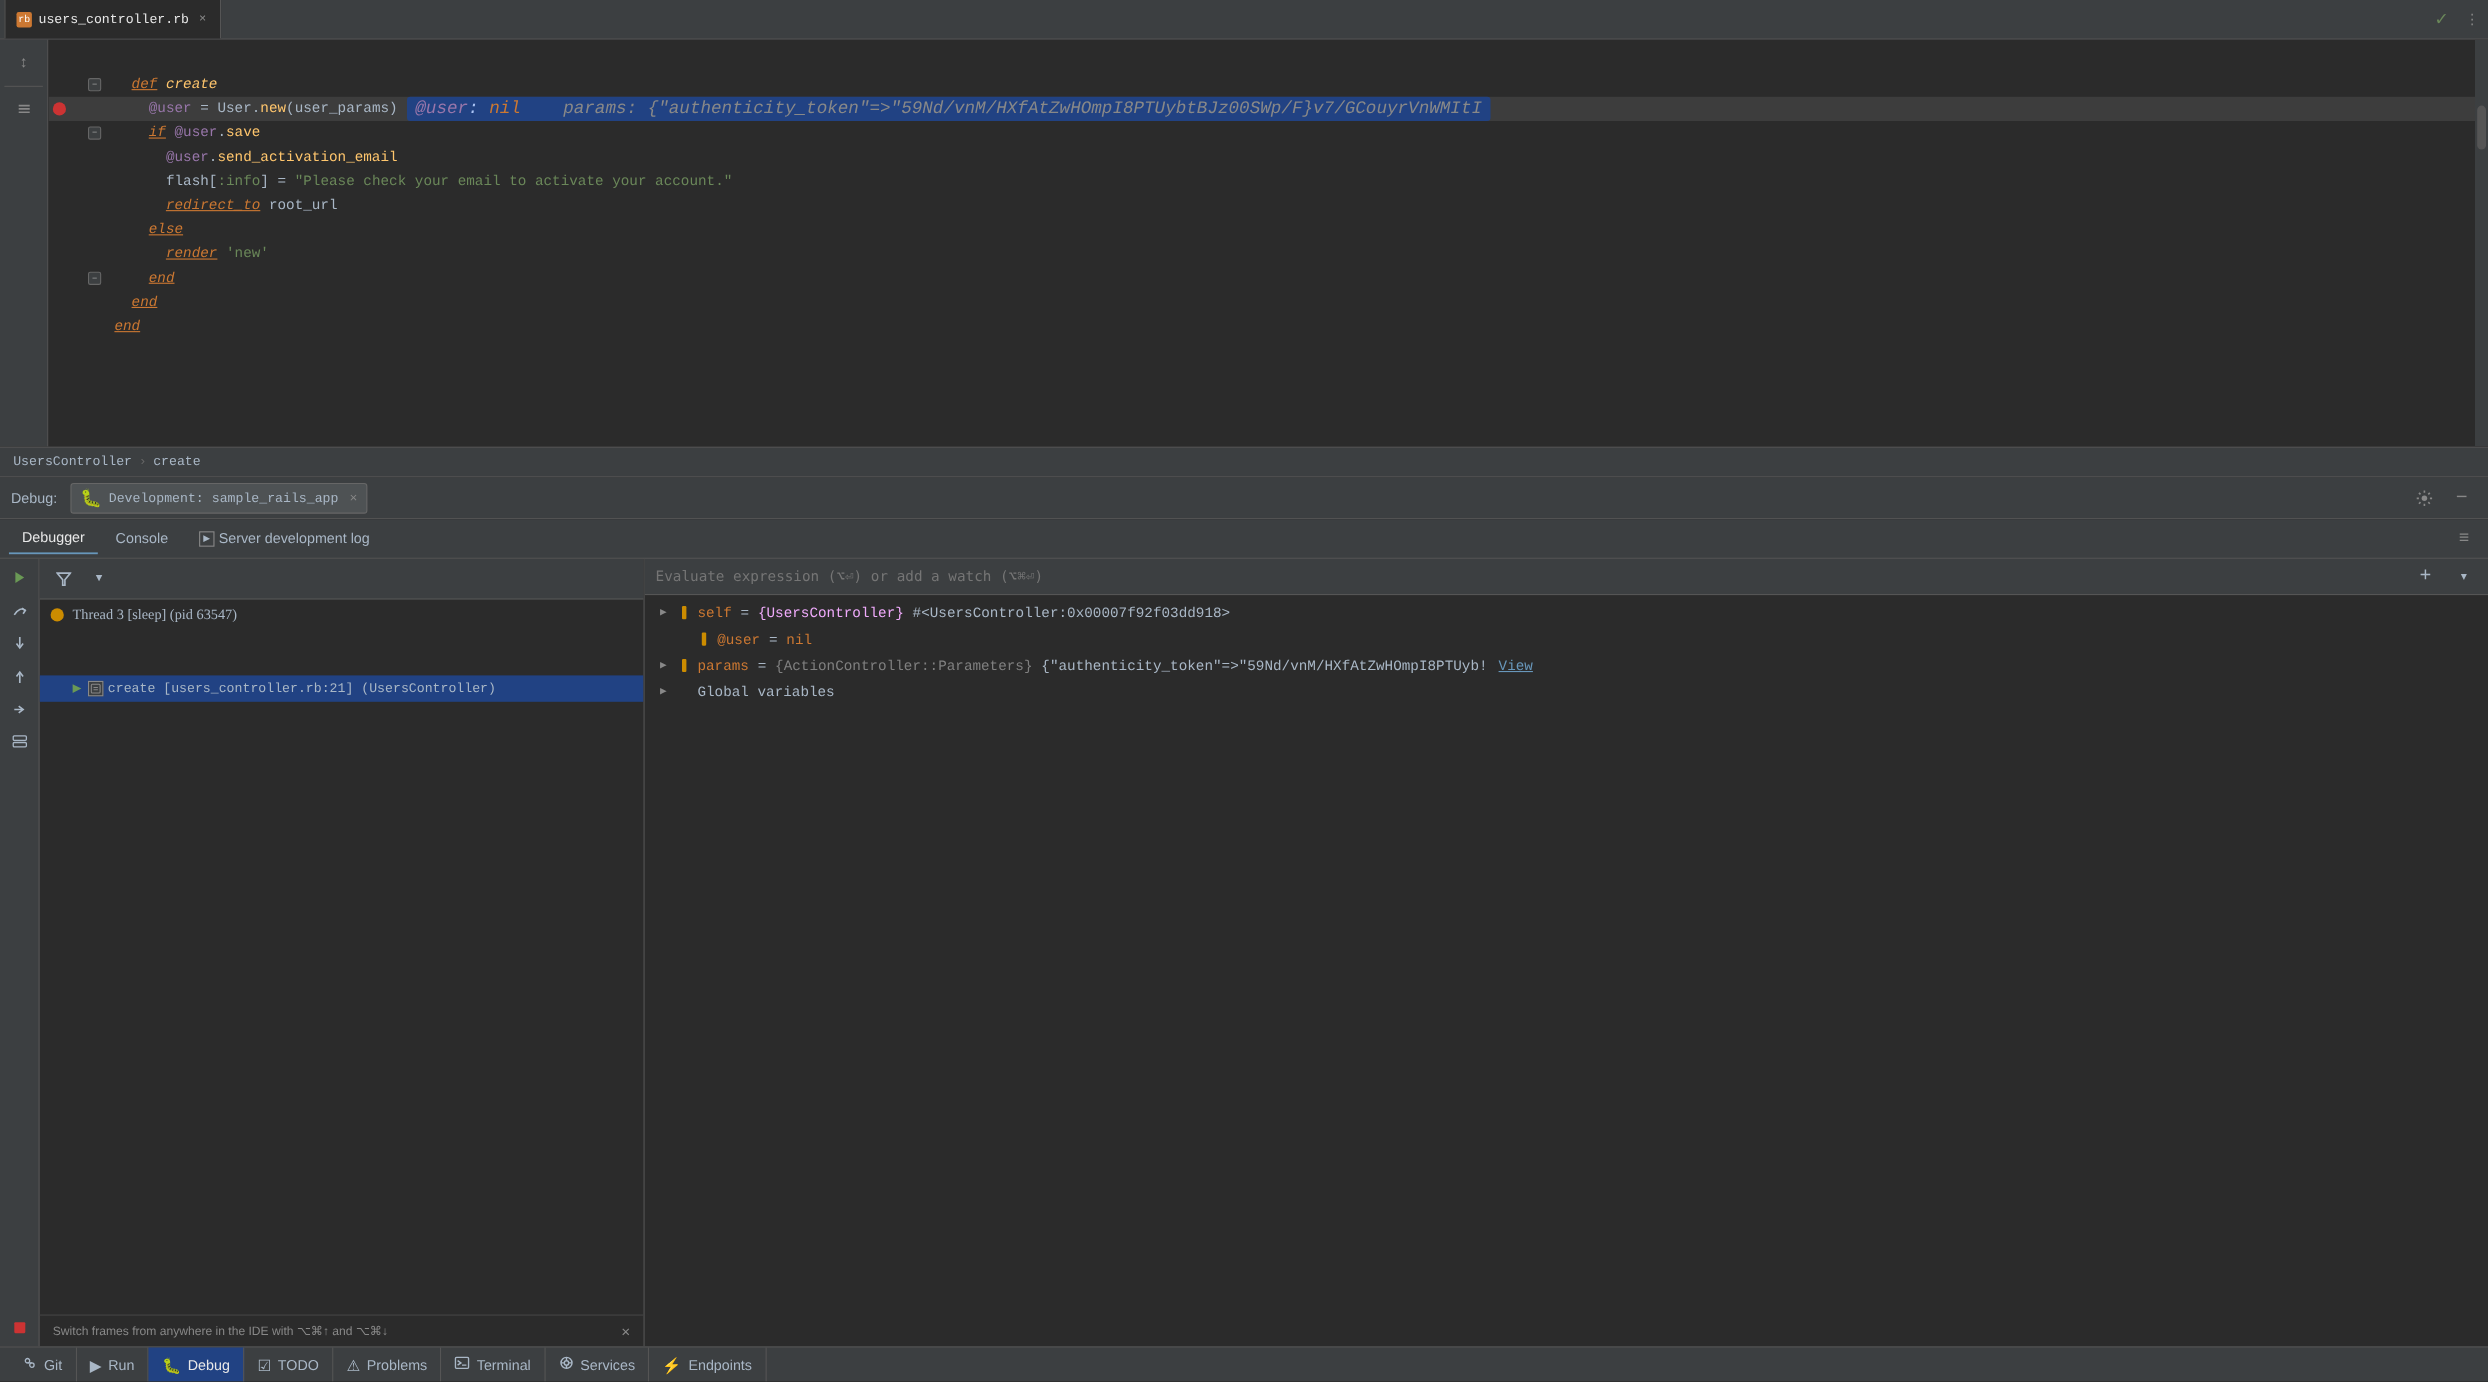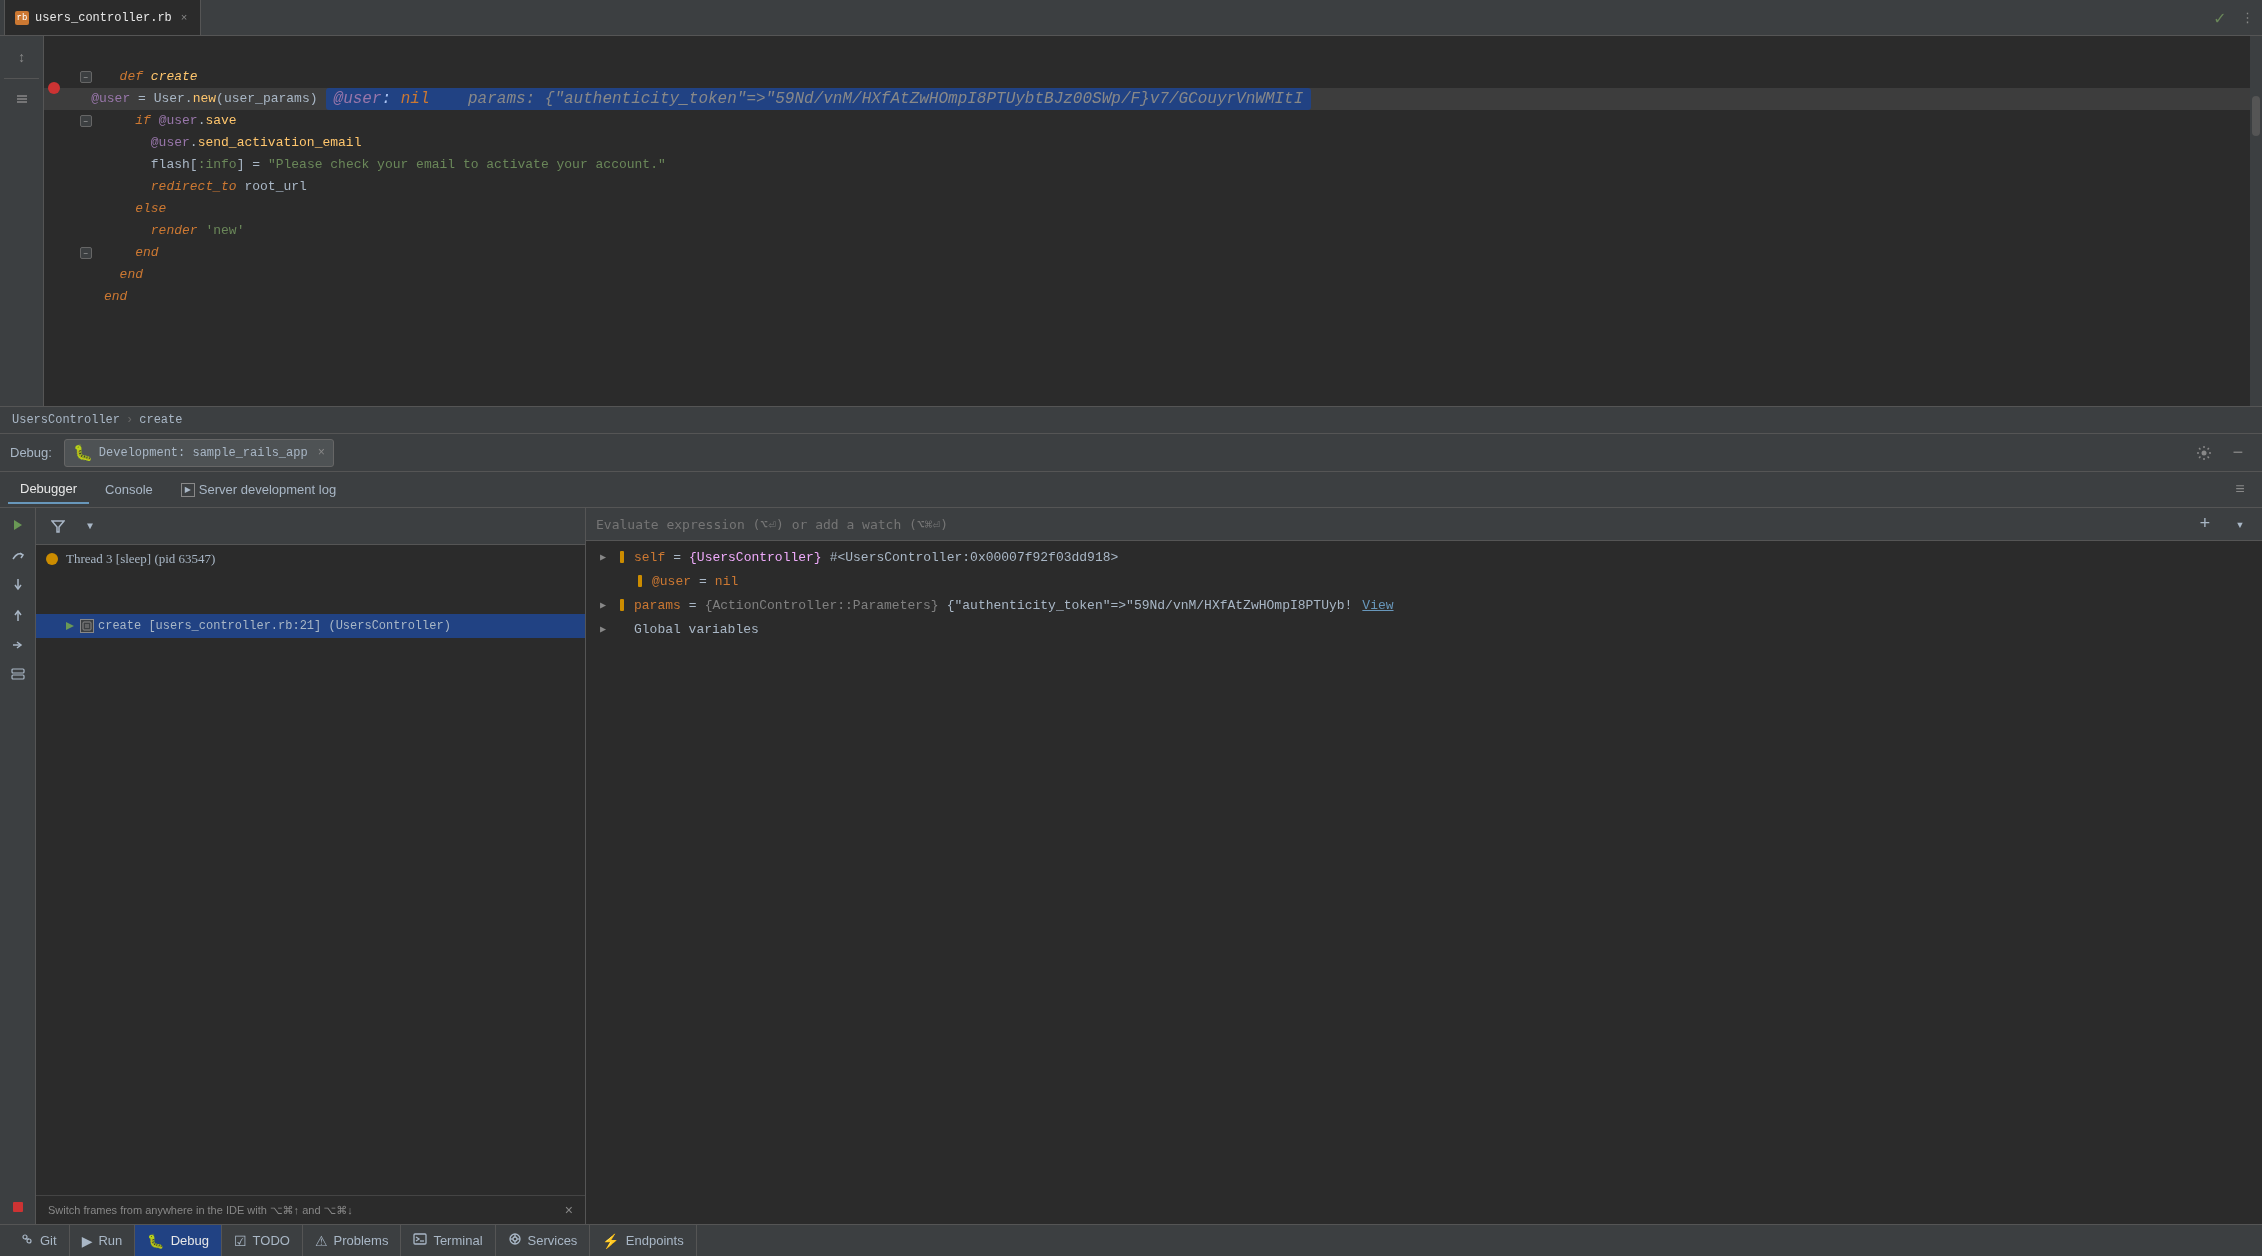--- a/index.html
+++ b/index.html
@@ -115,21 +115,20 @@
       display: flex;
       align-items: stretch;
       min-height: 22px;
       position: relative;
     }
     .code-line.highlighted-line {
       background: #3d3d3d;
     }
     .code-line.breakpoint-line {
       background: #3a2a2a;
-      flex-direction: column;
     }
     .line-gutter {
       width: 44px;
       flex-shrink: 0;
       display: flex;
       align-items: center;
       justify-content: flex-end;
       padding-right: 8px;
       color: #606366;
       font-size: 12px;
@@ -173,21 +172,21 @@
       background: #214283;
       color: #aac4f5;
       padding: 0 8px;
       border-radius: 3px;
       margin-left: 8px;
       font-size: 16px;
       font-style: italic;
     }
 
     
-    .kw { color: #cc7832; font-style: italic; }
+    .kw { color: #cc7832; font-style: italic; text-decoration: underline; }
     .method { color: #ffc66d; font-style: italic; }
     .ivar { color: #9876aa; }
     .string { color: #6a8759; }
     .symbol { color: #6a8759; }
     .debug-nil { color: #cc7832; }
 
     
     .scroll-indicator {
       position: absolute;
       right: 0;

